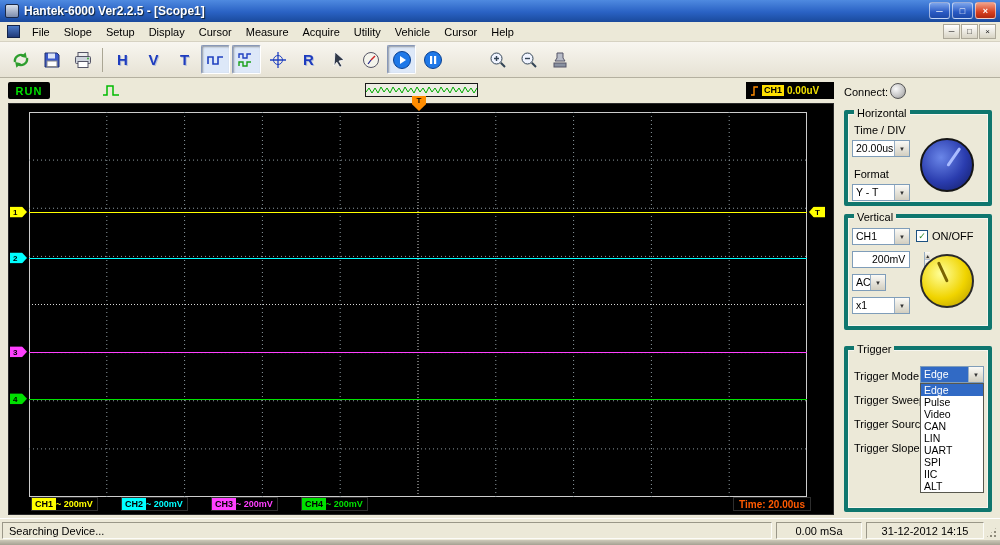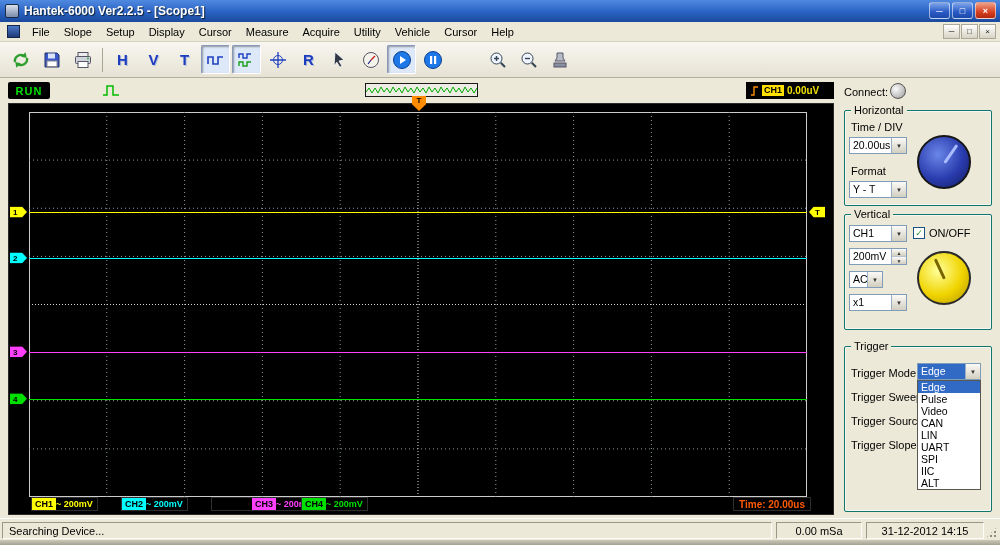--- a/index.html
+++ b/index.html
@@ -78,38 +78,38 @@
   .chname { color:#000; font-weight:bold; padding:0 3px; height:100%; display:flex; align-items:center; }
   .chvolts { margin-left:0; font-weight:bold; white-space:nowrap; }
   .time-chip { position:absolute; right:22px; bottom:3px; height:14px; display:flex; align-items:center;
     background:#000; border:1px solid #2e2e2e; color:#ff5a00; font-size:10px; font-weight:bold; padding:0 5px; }
 
   
   .rightpanel { position:absolute; left:836px; top:78px; width:164px; height:440px; background:#ece9d8; }
   .connect-label { position:absolute; left:8px; top:8px; }
   .connect-knob { position:absolute; left:54px; top:5px; width:16px; height:16px; border-radius:50%;
     background:radial-gradient(circle at 35% 35%,#fafafa,#c2c2c2 60%,#8a8a8a); border:1px solid #555; }
-  .group { position:absolute; border:1px solid #0f766e; border-radius:2px;
+  .group { position:absolute; border:4px solid #0f766e; border-radius:2px;
     box-shadow:inset 0 0 0 1px rgba(255,255,255,.6);text-decoration:underline; }
   .legend { position:absolute; top:-7px; left:6px; background:#ece9d8; padding:0 3px; font-size:11px; }
   .g-horiz { left:8px; top:32px; width:148px; height:96px; }
   .g-vert  { left:8px; top:136px; width:148px; height:116px; }
   .g-trig  { left:8px; top:268px; width:148px; height:166px; }
   .flabel { position:absolute; font-size:11px; }
 
   .combo { position:absolute; height:17px; background:#fff; border:1px solid #7f9db9; display:flex;
     font-size:10.5px; }
   .combo .val { flex:1; padding:1px 3px; overflow:hidden; white-space:nowrap; }
   .combo .arrow { width:15px; background:linear-gradient(#fbfaf6,#d2cec0); border-left:1px solid #98aec4;
     display:flex; align-items:center; justify-content:center; font-size:6px; color:#333; }
   .combo.focused .val { background:#316ac5; color:#fff; }
 
   .spinner { position:absolute; height:17px; background:#fff; border:1px solid #7f9db9; display:flex;
     font-size:10.5px; }
-  .spinner .val { flex:1; padding:1px 3px; white-space:nowrap; }
+  .spinner .val { flex:1; padding:1px 19px; white-space:nowrap; }
   .spin-btns { width:15px; display:flex; flex-direction:column; border-left:1px solid #98aec4; }
   .spin-btn { flex:1; background:linear-gradient(#fbfaf6,#d2cec0); display:flex; align-items:center;
     justify-content:center; font-size:5px; color:#333; border-bottom:1px solid #b8c4d4; }
   .spin-btn:last-child { border-bottom:none; }
 
   .checkbox { position:absolute; width:12px; height:12px; background:#fff; border:1px solid #1c5180;
     display:flex; align-items:center; justify-content:center; font-size:9px; color:#2a8a2a; font-weight:bold; }
 
   .list { position:absolute; background:#fff; border:1px solid #58584e; z-index:20; }
   .opt { height:12px; line-height:12px; padding:0 3px; font-size:10.5px; white-space:nowrap; }
@@ -347,21 +347,21 @@
       <div class="trig-right" style="top: 26%; background: rgb(255, 255, 0);">T</div>
     </div>
     <div class="badge" style="left:22px;">
       <span class="chname" style="background: rgb(255, 255, 0);">CH1</span>
       <span class="chvolts" style="color: rgb(255, 255, 0);">~ 200mV</span>
     </div>
     <div class="badge" style="left:112px;">
       <span class="chname" style="background: rgb(0, 255, 255);">CH2</span>
       <span class="chvolts" style="color: rgb(0, 255, 255);">~ 200mV</span>
     </div>
-    <div class="badge" style="left:202px;padding-left:40px;">
+    <div class="badge" style="left:202px;">
       <span class="chname" style="background: rgb(255, 64, 255);">CH3</span>
       <span class="chvolts" style="color: rgb(255, 64, 255);">~ 200mV</span>
     </div>
     <div class="badge" style="left:292px;">
       <span class="chname" style="background: rgb(0, 224, 0);">CH4</span>
       <span class="chvolts" style="color: rgb(0, 224, 0);">~ 200mV</span>
     </div>
     <div class="time-chip">
       <span>Time: 20.00us</span>
     </div>

